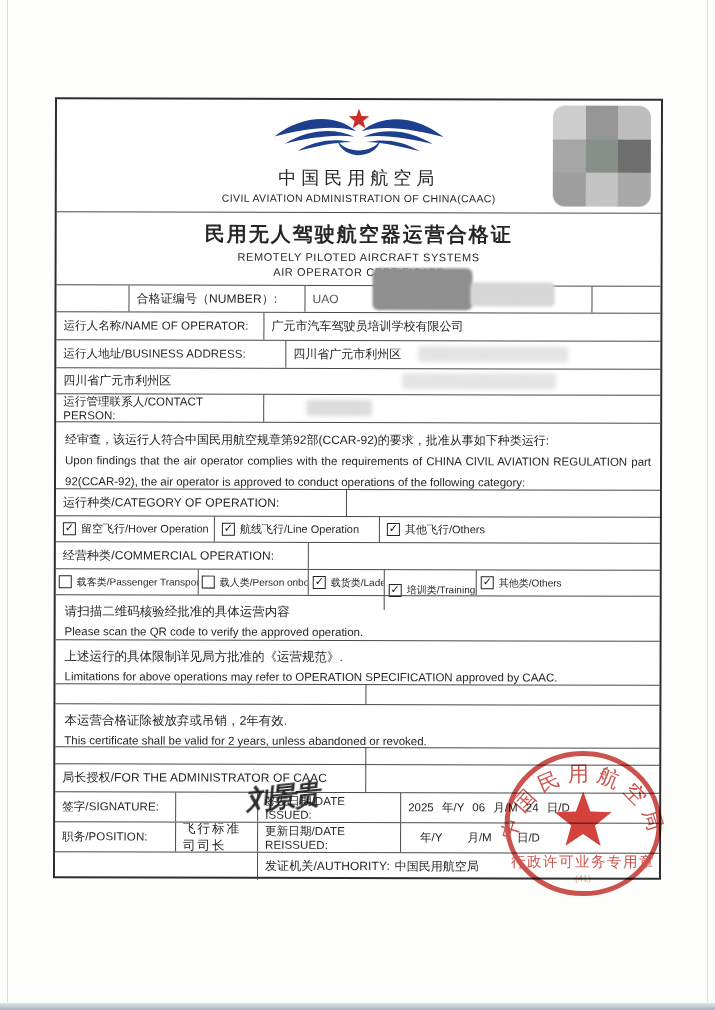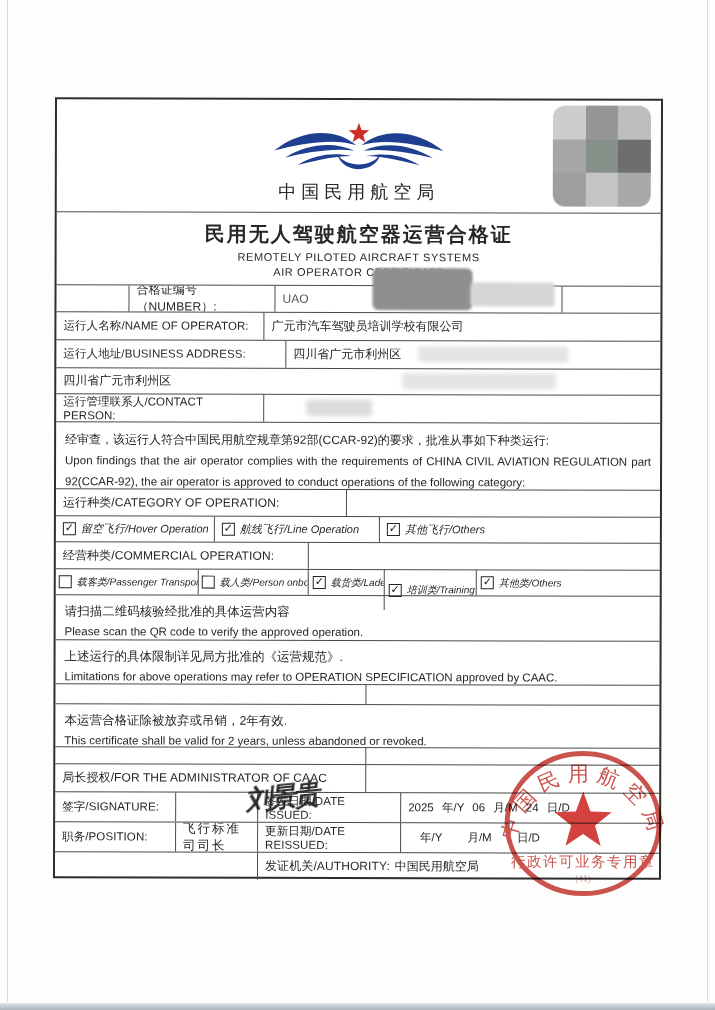--- a/index.html
+++ b/index.html
@@ -33,21 +33,21 @@
   .title-cn{font-size:20px;font-weight:600;letter-spacing:2px;font-family:"DejaVu Serif",serif;}
   .title-en{font-size:11px;letter-spacing:.6px;margin-top:3px;}
   
   .stmt-cell{display:block;padding:6px 9px;}
   .stmt-cn{font-size:12px;line-height:22px;}
   .stmt-en{font-size:11.5px;line-height:21px;text-align:justify;}
   
   .cb-cell{gap:5px;}
   .checkbox{width:11px;height:11px;border:1.5px solid #222;display:inline-flex;align-items:center;justify-content:center;flex:none;background:#fff;font-size:11px;line-height:11px;font-weight:bold;color:#111;}
   .checkbox.checked::after{content:"\2713";margin-top:-2px;}
-  .cb-label{font-size:11px;white-space:nowrap;font-style:italic;}
+  .cb-label{font-size:11px;white-space:nowrap;}
   
   .note-cell{display:block;padding:5px 9px;}
   .note-cn{font-size:12.5px;line-height:22px;}
   .note-en{font-size:11.5px;line-height:19px;}
   
   .sig-date{font-size:11.5px;word-spacing:5px;white-space:nowrap;}
   .sig-date.empty{word-spacing:22px;padding-left:12px;}
   .pos-val{font-size:12.5px;letter-spacing:2px;}
   .auth-cell{gap:5px;}
   
@@ -88,20 +88,21 @@
         <path d="M6,34 C36,10 74,8 97,28 C72,20 38,26 6,34 Z"></path>
         <path d="M18,42 C44,26 72,24 95,34 C70,31 42,36 18,42 Z"></path>
         <path d="M32,50 C52,38 72,36 92,40 C72,40 50,46 32,50 Z"></path>
         <path d="M194,34 C164,10 126,8 103,28 C128,20 162,26 194,34 Z"></path>
         <path d="M182,42 C156,26 128,24 105,34 C130,31 158,36 182,42 Z"></path>
         <path d="M168,50 C148,38 128,36 108,40 C128,40 150,46 168,50 Z"></path>
         <path d="M76,38 C82,60 118,60 124,38 C114,53 86,53 76,38 Z"></path>
       </g>
     </svg>
     <div class="agency-cn">中国民用航空局</div>
+    <div class="agency-en">CIVIL AVIATION ADMINISTRATION OF CHINA(CAAC)</div>
     <div class="redact mosaic">
       <i style="background:#cdcdcd"></i>
         <i style="background:#969696"></i>
         <i style="background:#bdbdbd"></i>
       <i style="background:#a6a6a6"></i>
         <i style="background:#87918a"></i>
         <i style="background:#6e6e6e"></i>
       <i style="background:#9e9e9e"></i>
         <i style="background:#c4c4c4"></i>
         <i style="background:#a9a9a9"></i>
@@ -109,21 +110,21 @@
   </div>
 
   <div class="row title-row" style="height:73px;">
     <div class="title-cn">民用无人驾驶航空器运营合格证</div>
     <div class="title-en">REMOTELY PILOTED AIRCRAFT SYSTEMS</div>
     <div class="title-en">AIR OPERATOR CERTIFICATE</div>
   </div>
 
   <div class="row" style="height:27px;">
     <div class="cell" style="width:72px;"></div>
-    <div class="cell" style="width:146px;">
+    <div class="cell" style="width:176px;">
         <span class="lbl" style="font-size:12px;">合格证编号（NUMBER）:</span>
       </div>
     <div class="cell" style="width:287px;">
         <span class="val" style="color:#555;">UAO</span>
       </div>
     <div class="cell grow"></div>
   </div>
 
   <div class="row" style="height:28px;">
     <div class="cell" style="width:207px;">

